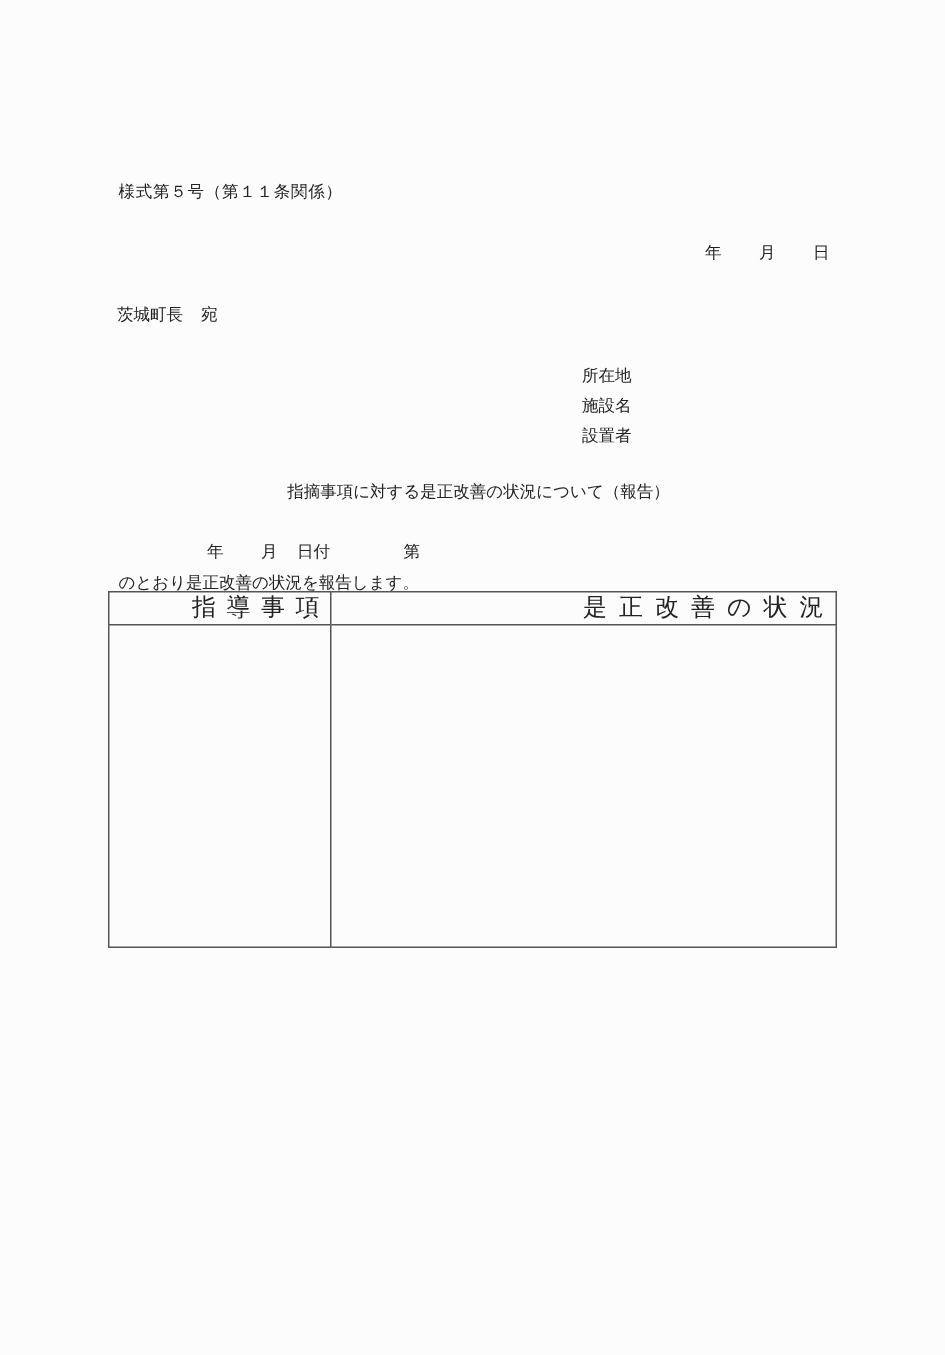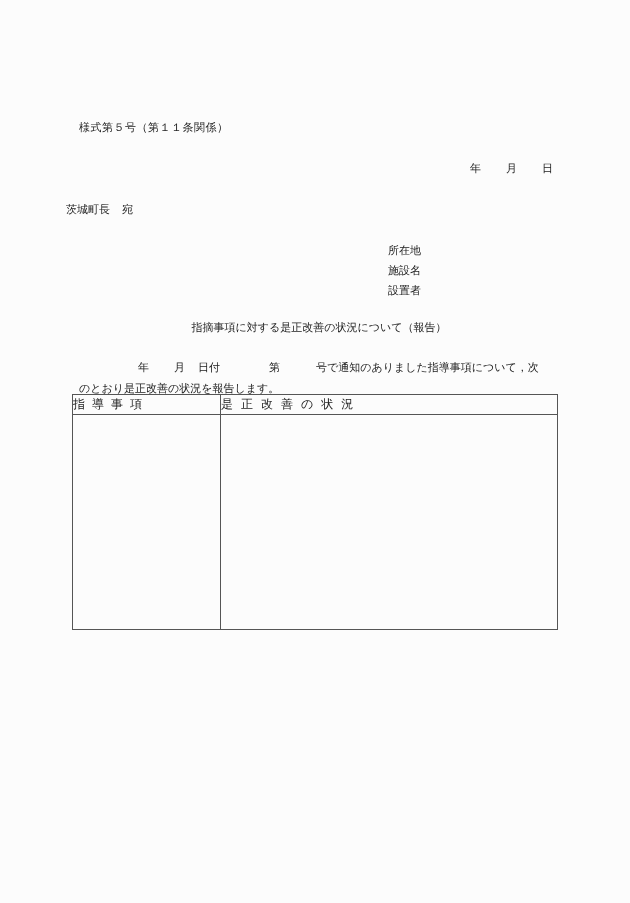--- a/index.html
+++ b/index.html
@@ -19,21 +19,21 @@
     .abs { position: absolute; white-space: nowrap; line-height: 14px; margin-top: 24px; }
 
     .form-number { left: 79px; top: 97px; letter-spacing: 0.5px; }
 
     .date-line { top: 138px; left: 470px; width: 82px; }
     .date-line span { position: absolute; top: 0; }
     .date-year { left: 0; }
     .date-month { left: 36px; }
     .date-day { left: 72px; }
 
-    .addressee { left: 66px; top: 179px; }
+    .addressee { left: 78px; top: 179px; }
     .addressee .honorific { margin-left: 12px; }
 
     .sender { left: 388px; top: 217px; }
     .sender div { line-height: 20px; height: 20px; text-align: right; }
 
     .doc-title { left: 0; width: 630px; top: 297px; text-align: center; padding-left: 4px; }
     .doc-title span { position: relative; left: 0; }
 
     .body-line1 { top: 337px; left: 79px; width: 472px; height: 14px; }
     .body-line1 span { position: absolute; top: 0; }
@@ -53,22 +53,22 @@
       border-collapse: collapse;
       table-layout: fixed;
     }
     table.report th, table.report td {
       border: 1px solid #555;
       padding: 0;
     }
     table.report th {
       height: 19px;
       font-weight: normal;
-      font-size: 12px;
-      text-align: left;
+      font-size: 16px;
+      text-align: right;
       letter-spacing: 7px;
       color: #222;
     }
     table.report th.col-right { letter-spacing: 8px; margin-top: 20px; }
     table.report td { height: 214px; vertical-align: top; }
     table.report col.c1 { width: 148px; }
     table.report col.c2 { width: 337px; }
   </style>
 </head>
 <body>
@@ -93,21 +93,20 @@
 
 <div class="abs doc-title">
   <span>指摘事項に対する是正改善の状況について（報告）</span>
 </div>
 
 <div class="abs body-line1">
   <span class="bl-year">年</span>
   <span class="bl-month">月</span>
   <span class="bl-dayduke">日付</span>
   <span class="bl-dai">第</span>
-  <span class="bl-rest">号で通知のありました指導事項について，次</span>
 </div>
 
 <div class="abs body-line2">のとおり是正改善の状況を報告します。</div>
 
 <table class="report">
   <colgroup>
       <col class="c1">
       <col class="c2">
     </colgroup>
   <thead>

